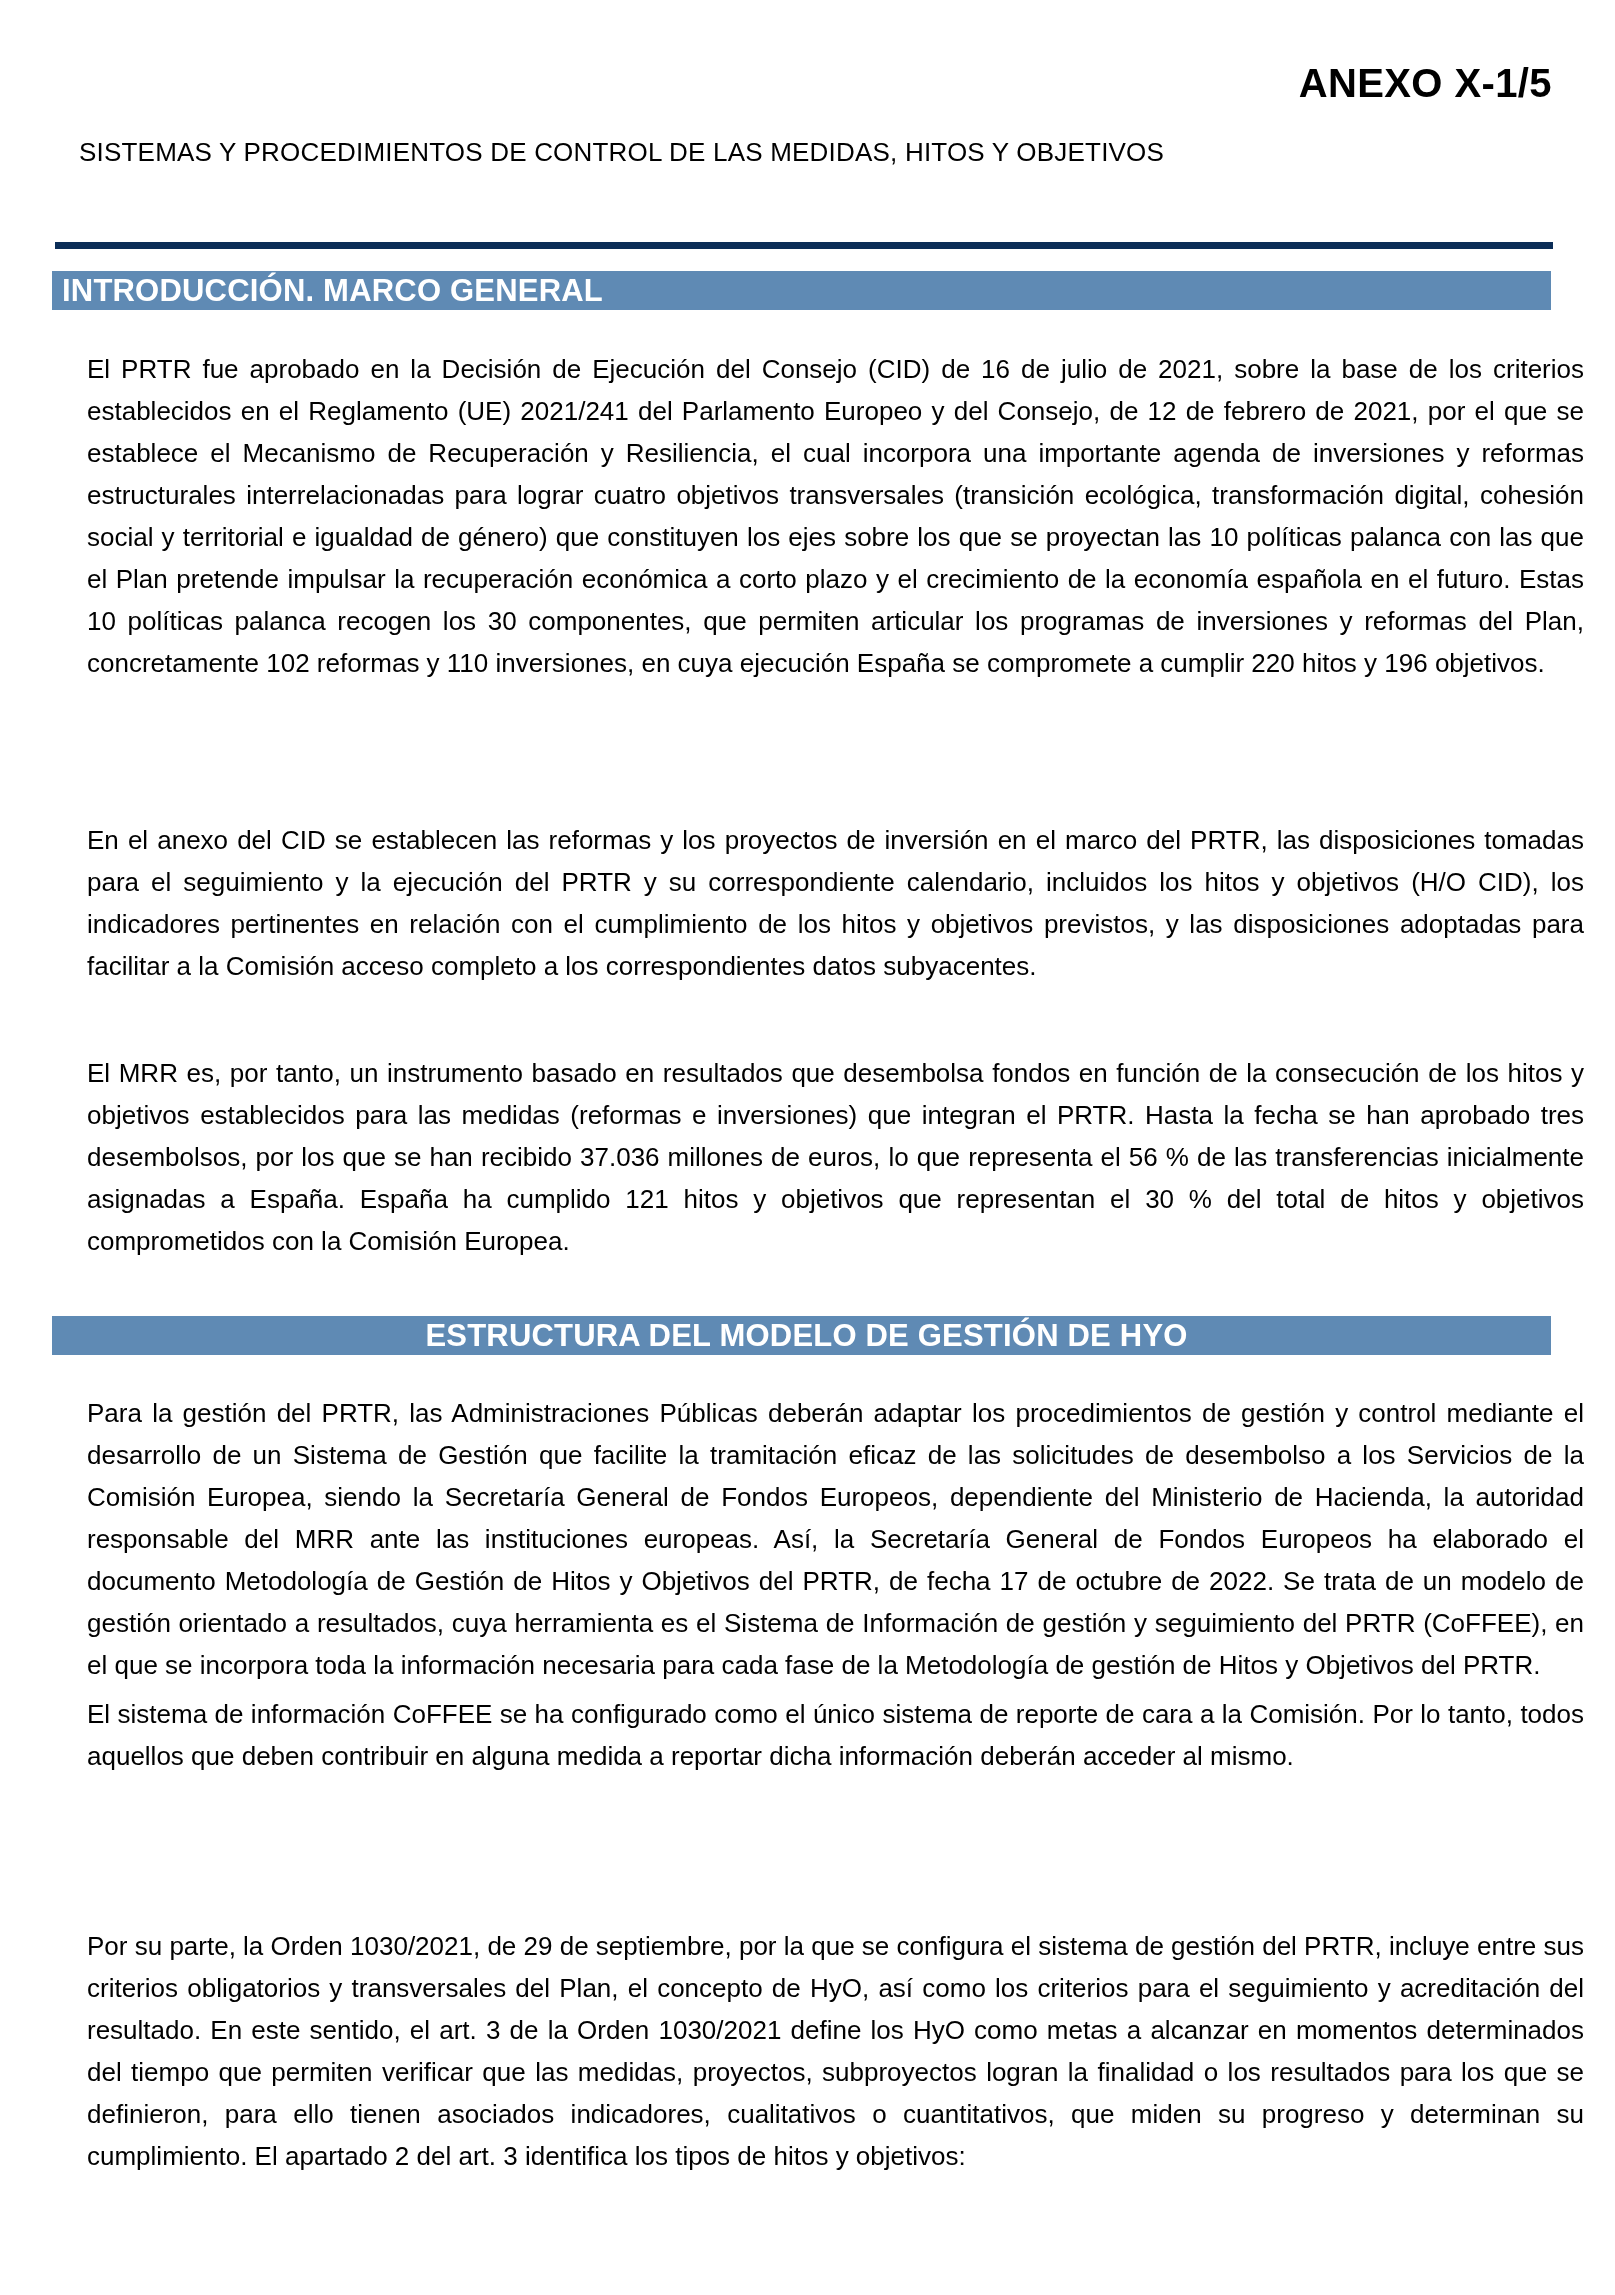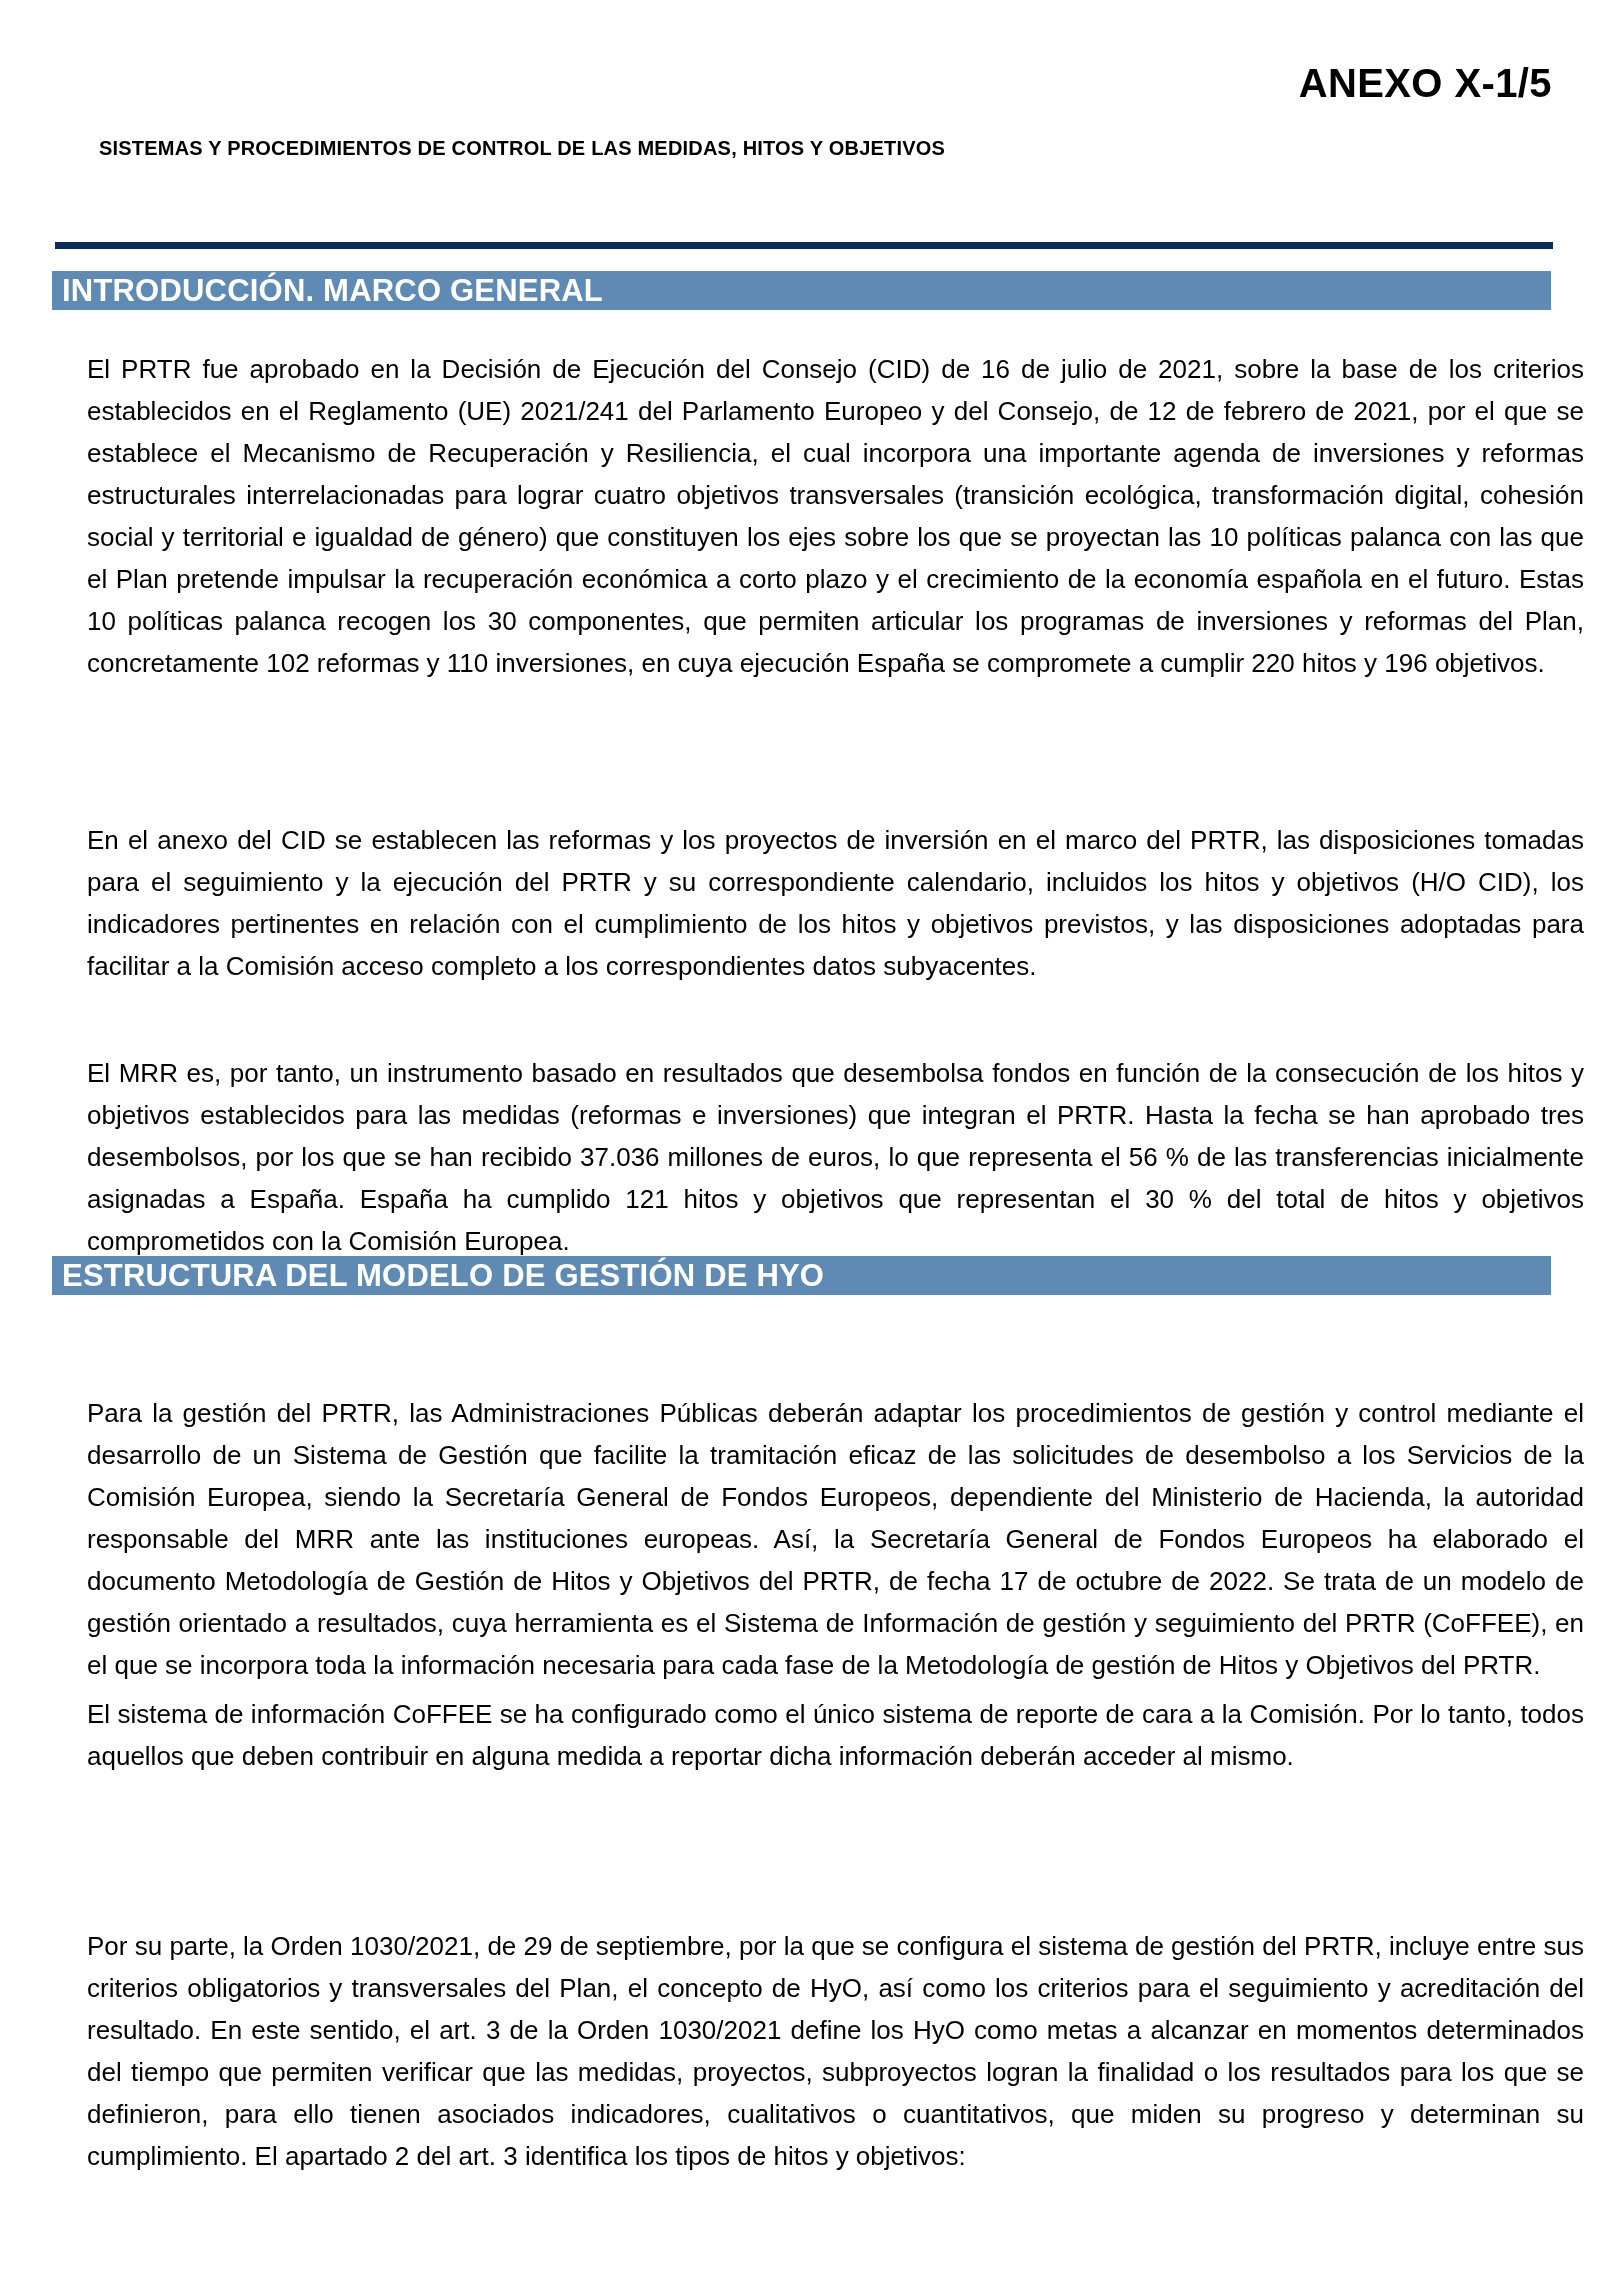--- a/index.html
+++ b/index.html
@@ -1,33 +1,33 @@
 <!DOCTYPE html>
 <html style="font-size:13.2px"><head>
 <meta charset="utf-8">
 <style>
   html, body { margin: 0; padding: 0; background: #ffffff; }
   body { width: 1616px; height: 2295px; position: relative; overflow: hidden;
          font-family: "Liberation Sans", "DejaVu Sans", sans-serif; color: #000; }
   .annex { position: absolute; top: 61px; right: 64px; font-weight: bold; font-size: 40px; letter-spacing: 0.4px; }
-  .doc-title { position: absolute; top: 137px; left: 99px; width: 1464px; font-weight: bold; font-size: 20px; letter-spacing: 0.2px; white-space: nowrap; }
+  .doc-title { position: absolute; top: 137px; left: 79px; width: 1464px; font-weight: normal; font-size: 26px; letter-spacing: 0.2px; white-space: nowrap; }
   .rule { position: absolute; top: 242px; left: 55px; width: 1498px; height: 7.4px; background: #0b2d57; }
   .section-bar { position: absolute; left: 52px; width: 1499px; height: 39px; background: #5f8ab4;
                  color: #ffffff; font-weight: bold; font-size: 31px; line-height: 39px; padding-left: 10px; box-sizing: border-box; letter-spacing: 0.2px; }
   .para { position: absolute; left: 55px; width: 1497px; font-size: 26px; line-height: 42px; text-align: justify; text-align-last: left; margin-left: 32px; }
 </style>
 </head>
 <body>
 
 <div class="annex">ANEXO X-1/5</div>
 <div class="doc-title">SISTEMAS Y PROCEDIMIENTOS DE CONTROL DE LAS MEDIDAS, HITOS Y OBJETIVOS</div>
 <div class="rule"></div>
 
 <div class="section-bar" style="top:271px;">INTRODUCCIÓN. MARCO GENERAL</div>
 <div class="para" style="top:348px;">El PRTR fue aprobado en la Decisión de Ejecución del Consejo (CID) de 16 de julio de 2021, sobre la base de los criterios establecidos en el Reglamento (UE) 2021/241 del Parlamento Europeo y del Consejo, de 12 de febrero de 2021, por el que se establece el Mecanismo de Recuperación y Resiliencia, el cual incorpora una importante agenda de inversiones y reformas estructurales interrelacionadas para lograr cuatro objetivos transversales (transición ecológica, transformación digital, cohesión social y territorial e igualdad de género) que constituyen los ejes sobre los que se proyectan las 10 políticas palanca con las que el Plan pretende impulsar la recuperación económica a corto plazo y el crecimiento de la economía española en el futuro. Estas 10 políticas palanca recogen los 30 componentes, que permiten articular los programas de inversiones y reformas del Plan, concretamente 102 reformas y 110 inversiones, en cuya ejecución España se compromete a cumplir 220 hitos y 196 objetivos.</div>
 <div class="para" style="top:819px;">En el anexo del CID se establecen las reformas y los proyectos de inversión en el marco del PRTR, las disposiciones tomadas para el seguimiento y la ejecución del PRTR y su correspondiente calendario, incluidos los hitos y objetivos (H/O CID), los indicadores pertinentes en relación con el cumplimiento de los hitos y objetivos previstos, y las disposiciones adoptadas para facilitar a la Comisión acceso completo a los correspondientes datos subyacentes.</div>
 <div class="para" style="top:1052px;">El MRR es, por tanto, un instrumento basado en resultados que desembolsa fondos en función de la consecución de los hitos y objetivos establecidos para las medidas (reformas e inversiones) que integran el PRTR. Hasta la fecha se han aprobado tres desembolsos, por los que se han recibido 37.036 millones de euros, lo que representa el 56 % de las transferencias inicialmente asignadas a España. España ha cumplido 121 hitos y objetivos que representan el 30 % del total de hitos y objetivos comprometidos con la Comisión Europea.</div>
 
-<div class="section-bar" style="top:1256px;">ESTRUCTURA DEL MODELO DE GESTIÓN DE HYO</div>
+<div class="section-bar" style="top:1316px;text-align:center;">ESTRUCTURA DEL MODELO DE GESTIÓN DE HYO</div>
 <div class="para" style="top:1392px;">Para la gestión del PRTR, las Administraciones Públicas deberán adaptar los procedimientos de gestión y control mediante el desarrollo de un Sistema de Gestión que facilite la tramitación eficaz de las solicitudes de desembolso a los Servicios de la Comisión Europea, siendo la Secretaría General de Fondos Europeos, dependiente del Ministerio de Hacienda, la autoridad responsable del MRR ante las instituciones europeas. Así, la Secretaría General de Fondos Europeos ha elaborado el documento Metodología de Gestión de Hitos y Objetivos del PRTR, de fecha 17 de octubre de 2022. Se trata de un modelo de gestión orientado a resultados, cuya herramienta es el Sistema de Información de gestión y seguimiento del PRTR (CoFFEE), en el que se incorpora toda la información necesaria para cada fase de la Metodología de gestión de Hitos y Objetivos del PRTR.</div>
 <div class="para" style="top:1693px;">El sistema de información CoFFEE se ha configurado como el único sistema de reporte de cara a la Comisión. Por lo tanto, todos aquellos que deben contribuir en alguna medida a reportar dicha información deberán acceder al mismo.</div>
 <div class="para" style="top:1925px;">Por su parte, la Orden 1030/2021, de 29 de septiembre, por la que se configura el sistema de gestión del PRTR, incluye entre sus criterios obligatorios y transversales del Plan, el concepto de HyO, así como los criterios para el seguimiento y acreditación del resultado. En este sentido, el art. 3 de la Orden 1030/2021 define los HyO como metas a alcanzar en momentos determinados del tiempo que permiten verificar que las medidas, proyectos, subproyectos logran la finalidad o los resultados para los que se definieron, para ello tienen asociados indicadores, cualitativos o cuantitativos, que miden su progreso y determinan su cumplimiento. El apartado 2 del art. 3 identifica los tipos de hitos y objetivos:</div>
 
 
 </body></html>

